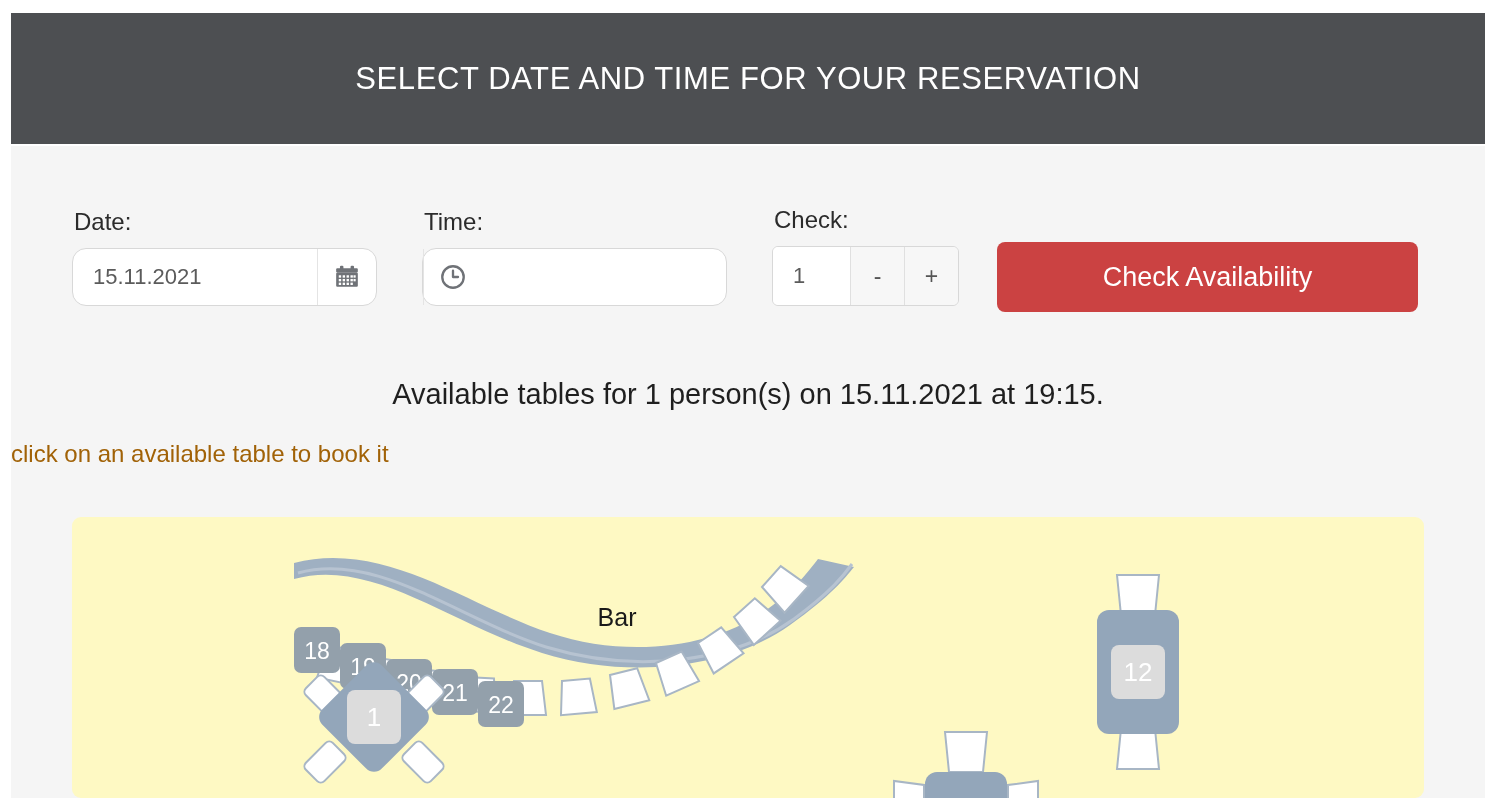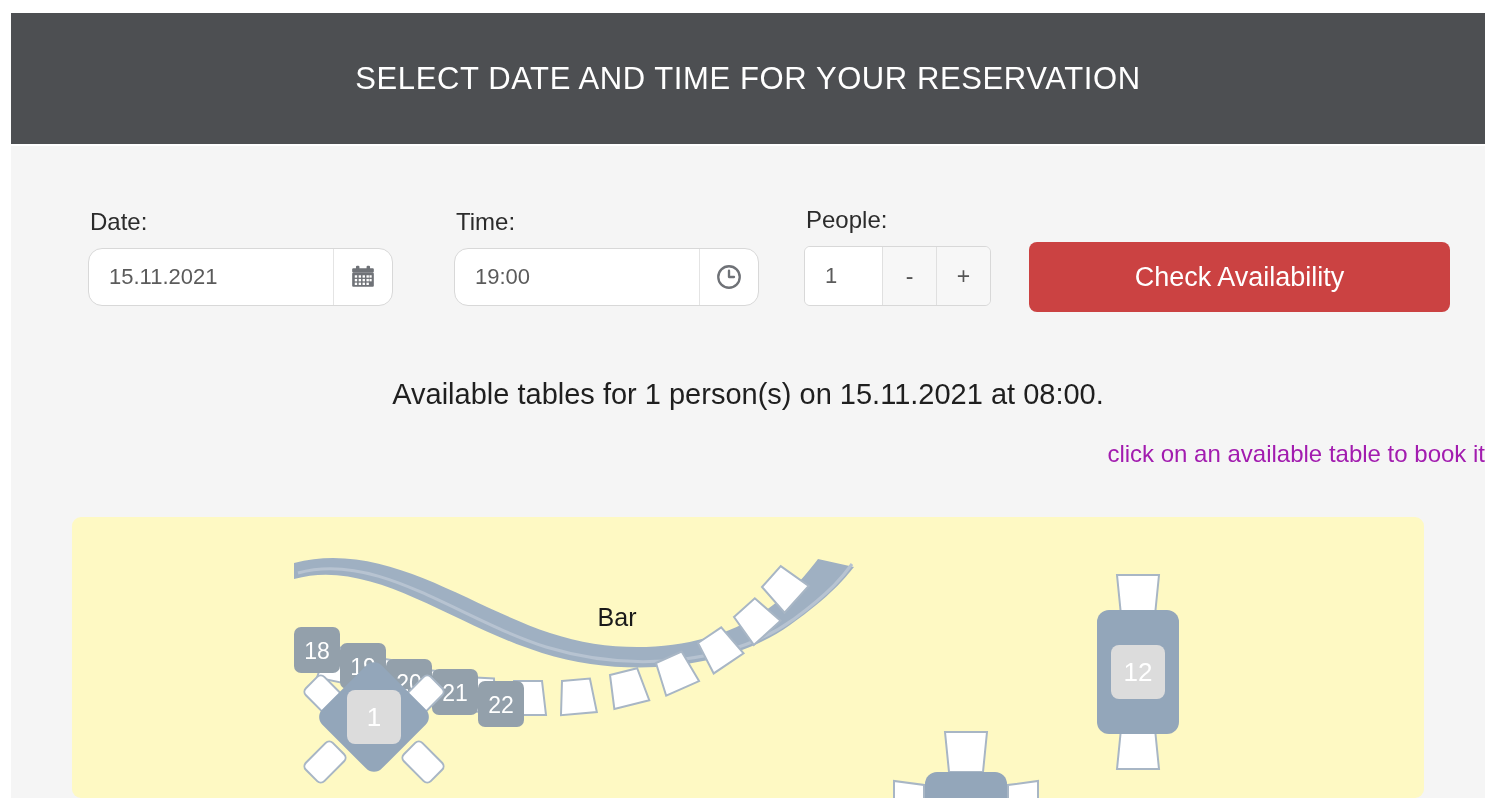--- a/index.html
+++ b/index.html
@@ -51,21 +51,21 @@
     top: 146px;
     width: 1474px;
     height: 652px;
     background: #f5f5f5;
     box-sizing: border-box;
   }
 
   
   .form-row {
     position: absolute;
-    left: 77px;
+    left: 61px;
     top: 62px;
     display: flex;
     align-items: flex-end;
   }
   .field {
     display: flex;
     flex-direction: column;
   }
   .field-label {
     font-size: 24px;
@@ -93,21 +93,21 @@
   }
   .input-addon {
     width: 58px;
     display: flex;
     align-items: center;
     justify-content: center;
     border-left: 1px solid #e4e4e4;
   }
   .date-field .input-shell { width: 305px; }
   .date-field .input-text { width: 246px; box-sizing: border-box; }
-  .time-field { margin-left: 61px; }
+  .time-field { margin-left: 45px; }
   .time-field .input-shell { width: 305px; }
   .time-field .input-text { width: 246px; box-sizing: border-box; }
 
   .icon-svg { display: block; }
 
   
   .people-field { margin-left: 45px; }
   .stepper {
     display: flex;
     align-items: stretch;
@@ -166,23 +166,23 @@
     width: 100%;
     text-align: center;
     font-size: 29px;
     color: #1f1f1f;
   }
   .avail-sub {
     position: absolute;
     top: 294px;
     left: 0;
     width: 100%;
-    text-align: right;
+    text-align: left;
     font-size: 24px;
-    color: #a21caf;
+    color: #a16207;
   }
 
   
   .floorplan {
     position: absolute;
     left: 61px;
     top: 371px;
     width: 1352px;
     height: 281px;
     background: #fef9c3;
@@ -247,43 +247,42 @@
                 <rect x="15.2" y="17.2" width="2.2" height="2.2"></rect>
               </g>
             </svg>
           </div>
         </div>
       </div>
 
       <div class="field time-field">
         <div class="field-label">Time:</div>
         <div class="input-shell">
-          <div class="input-text">19:00</div>
           <div class="input-addon">
             <svg class="icon-svg" width="28" height="28" viewBox="0 0 24 24" aria-hidden="true">
               <circle cx="12" cy="12" r="9.2" fill="none" stroke="#6f7277" stroke-width="2"></circle>
               <path d="M12 6.6 L12 12 L16.3 12" fill="none" stroke="#6f7277" stroke-width="2" stroke-linecap="round" stroke-linejoin="round"></path>
             </svg>
           </div>
         </div>
       </div>
 
       <div class="field people-field">
-        <div class="field-label">People:</div>
+        <div class="field-label">Check:</div>
         <div class="stepper">
           <div class="stepper-value">1</div>
           <div class="stepper-btn">-</div>
           <div class="stepper-btn">+</div>
         </div>
       </div>
 
       <button class="check-btn">Check Availability</button>
     </div>
 
-    <div class="avail-line">Available tables for 1 person(s) on 15.11.2021 at 08:00.</div>
+    <div class="avail-line">Available tables for 1 person(s) on 15.11.2021 at 19:15.</div>
     <div class="avail-sub">click on an available table to book it</div>
 
     <div class="floorplan">
       <svg width="1352" height="281" viewBox="0 0 1352 281">
 
         <g>
           <path d="M222 62
                    C 300 40, 380 108, 470 136
                    C 560 164, 660 150, 718 108
                    C 760 78, 772 62, 782 50

